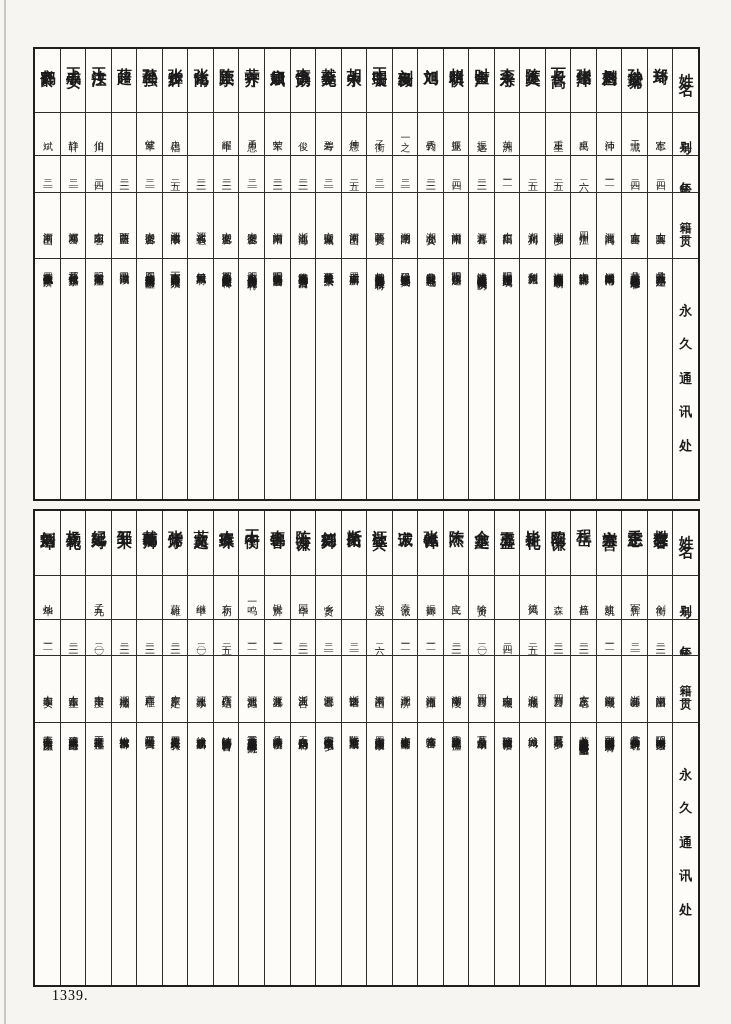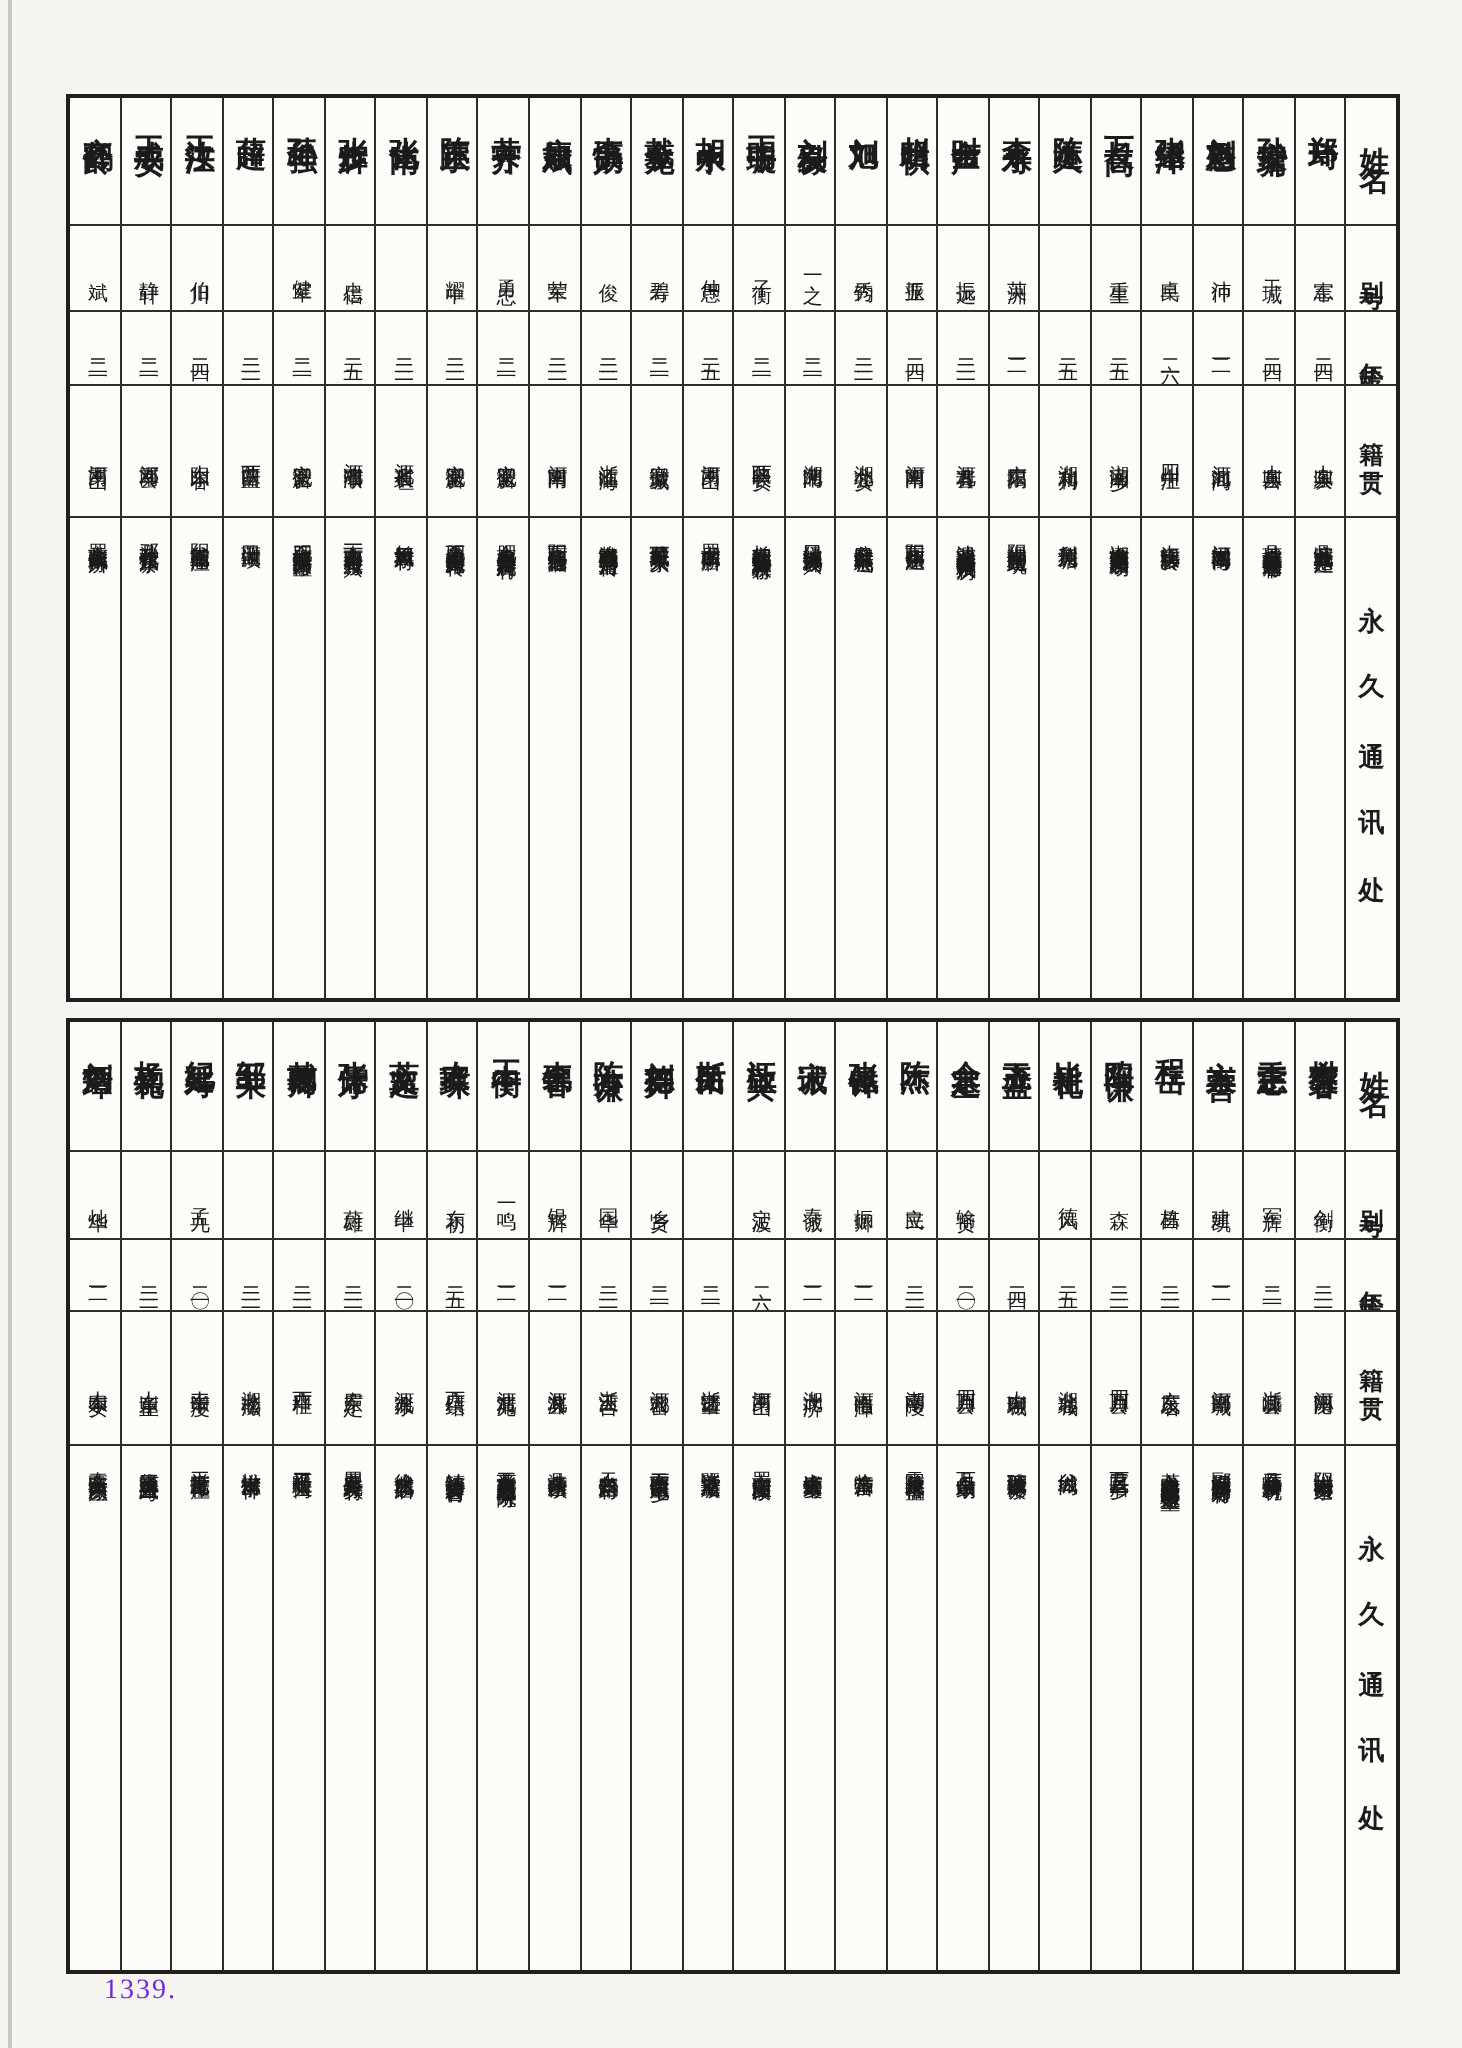--- a/index.html
+++ b/index.html
@@ -50,21 +50,21 @@
 
   .hdr .txt-name{letter-spacing:9px;}
   .hdr .txt-alias{font-size:12px;font-weight:700;letter-spacing:3px;}
   .hdr .txt-age{font-size:12px;font-weight:700;letter-spacing:3px;}
   .hdr .txt-native{font-size:12px;font-weight:700;letter-spacing:14px;}
   .hdr .txt-addr{font-size:13px;font-weight:700;letter-spacing:34px;padding-top:28px;}
   .hdr .r-name{padding-top:12px;}
 
   .page-number{
     position:absolute;left:52px;top:988px;
-    font-size:14px;letter-spacing:1px;color:#6d28d9;
+    font-size:14px;letter-spacing:1px;color:#000000;
     font-family:"Liberation Serif","DejaVu Serif",serif;
   }
 </style>
 </head>
 <body>
 
 <div class="scan-edge"></div>
 
 <div class="tables-wrap">
   <div class="vtable t0">

